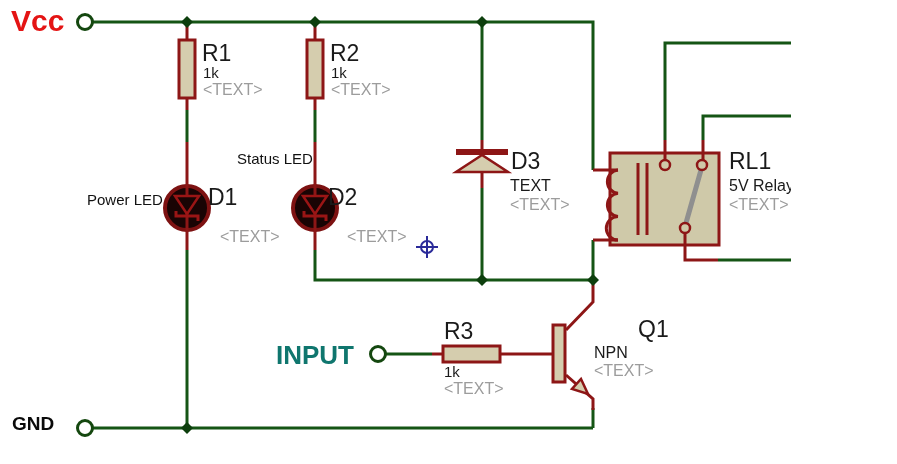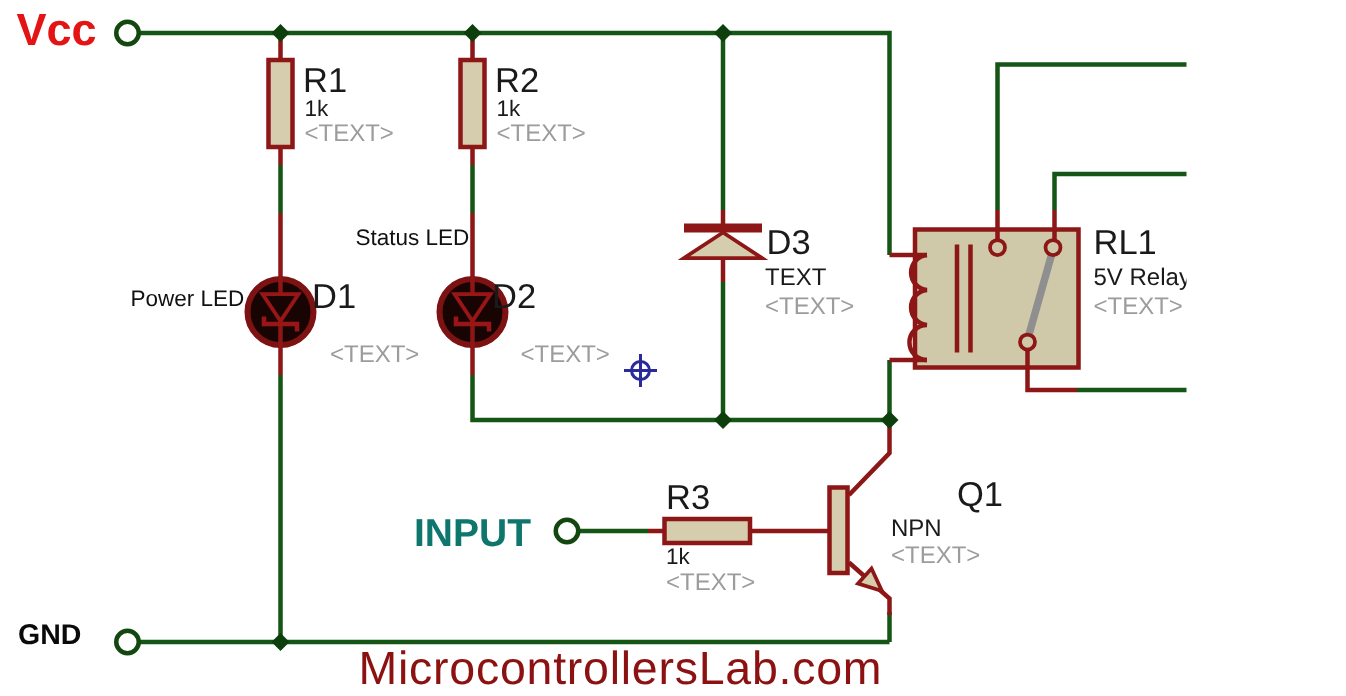--- a/index.html
+++ b/index.html
@@ -155,15 +155,14 @@
   <div class="lbl ph" style="left:729px;top:197px;">&lt;TEXT&gt;</div>
 
   <div class="lbl ref" style="left:594px;top:318px;margin-left:44px;">Q1</div>
   <div class="lbl val" style="left:594px;top:345px;">NPN</div>
   <div class="lbl ph" style="left:594px;top:363px;">&lt;TEXT&gt;</div>
 
   <div class="lbl ref" style="left:444px;top:320px;">R3</div>
   <div class="lbl val-sm" style="left:444px;top:364px;">1k</div>
   <div class="lbl ph" style="left:444px;top:381px;">&lt;TEXT&gt;</div>
 
-  <div class="lbl watermark" style="left:239px;top:430px;">MicrocontrollersLab.com</div>
 
 </div>
 
 </body></html>

